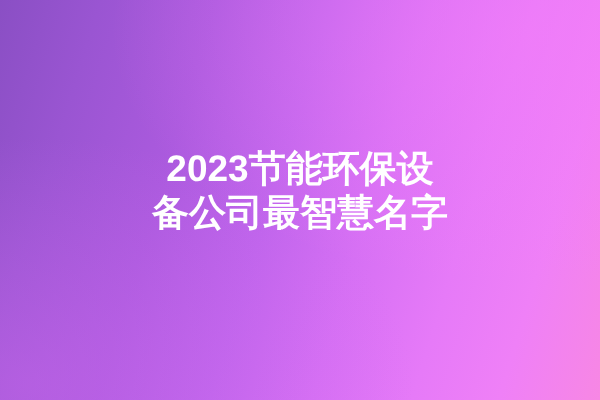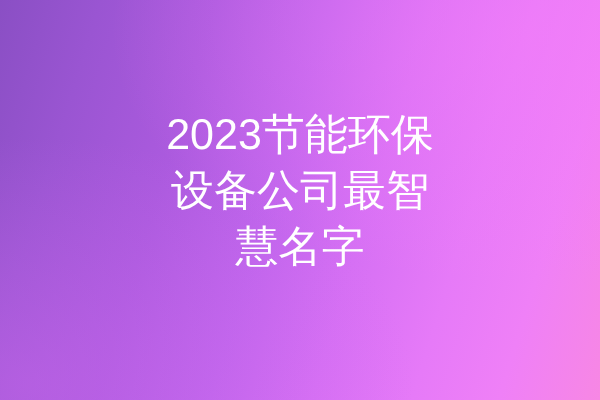--- a/index.html
+++ b/index.html
@@ -51,23 +51,23 @@
     position: relative;
     z-index: 2;
     width: 300px;
     margin-bottom: 18px;
     text-align: center;
   }
 
   #title-text {
     display: block;
     color: #ffffff;
-    font-size: 43px;
-    line-height: 56px;
-    font-weight: 400;
+    font-size: 37px;
+    line-height: 44px;
+    font-weight: 700;
     letter-spacing: 0px;
     word-break: break-all;
     white-space: normal;
     text-rendering: geometricPrecision;
   }
 </style>
 </head>
 <body>
 
 <div id="banner">

